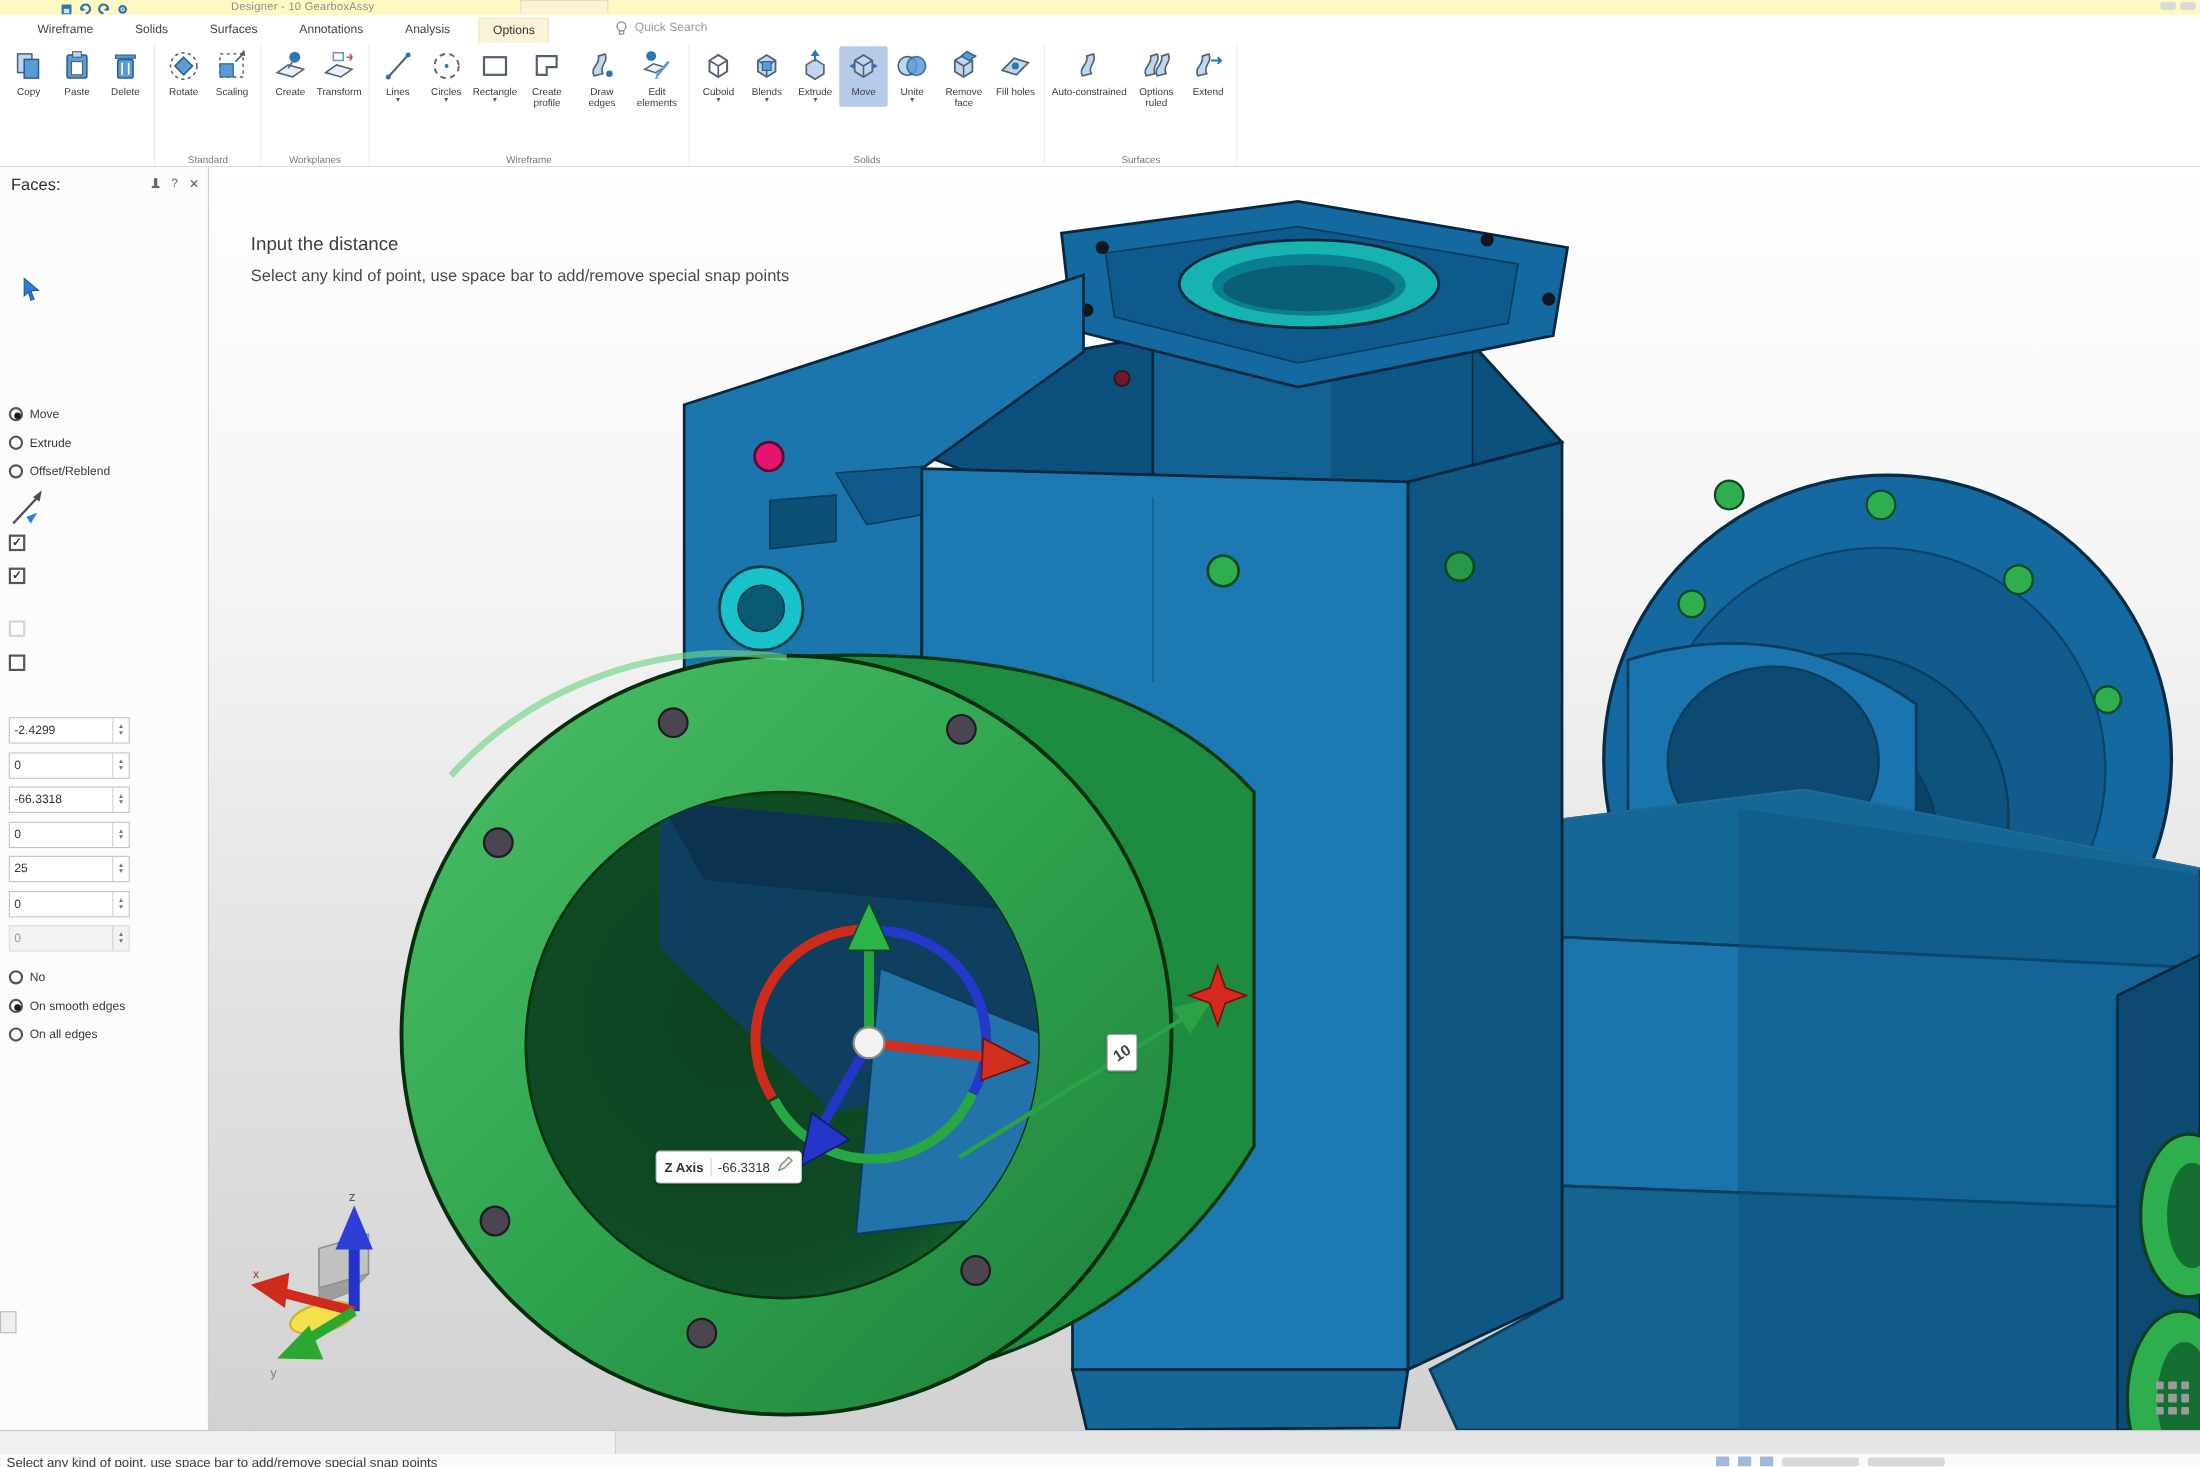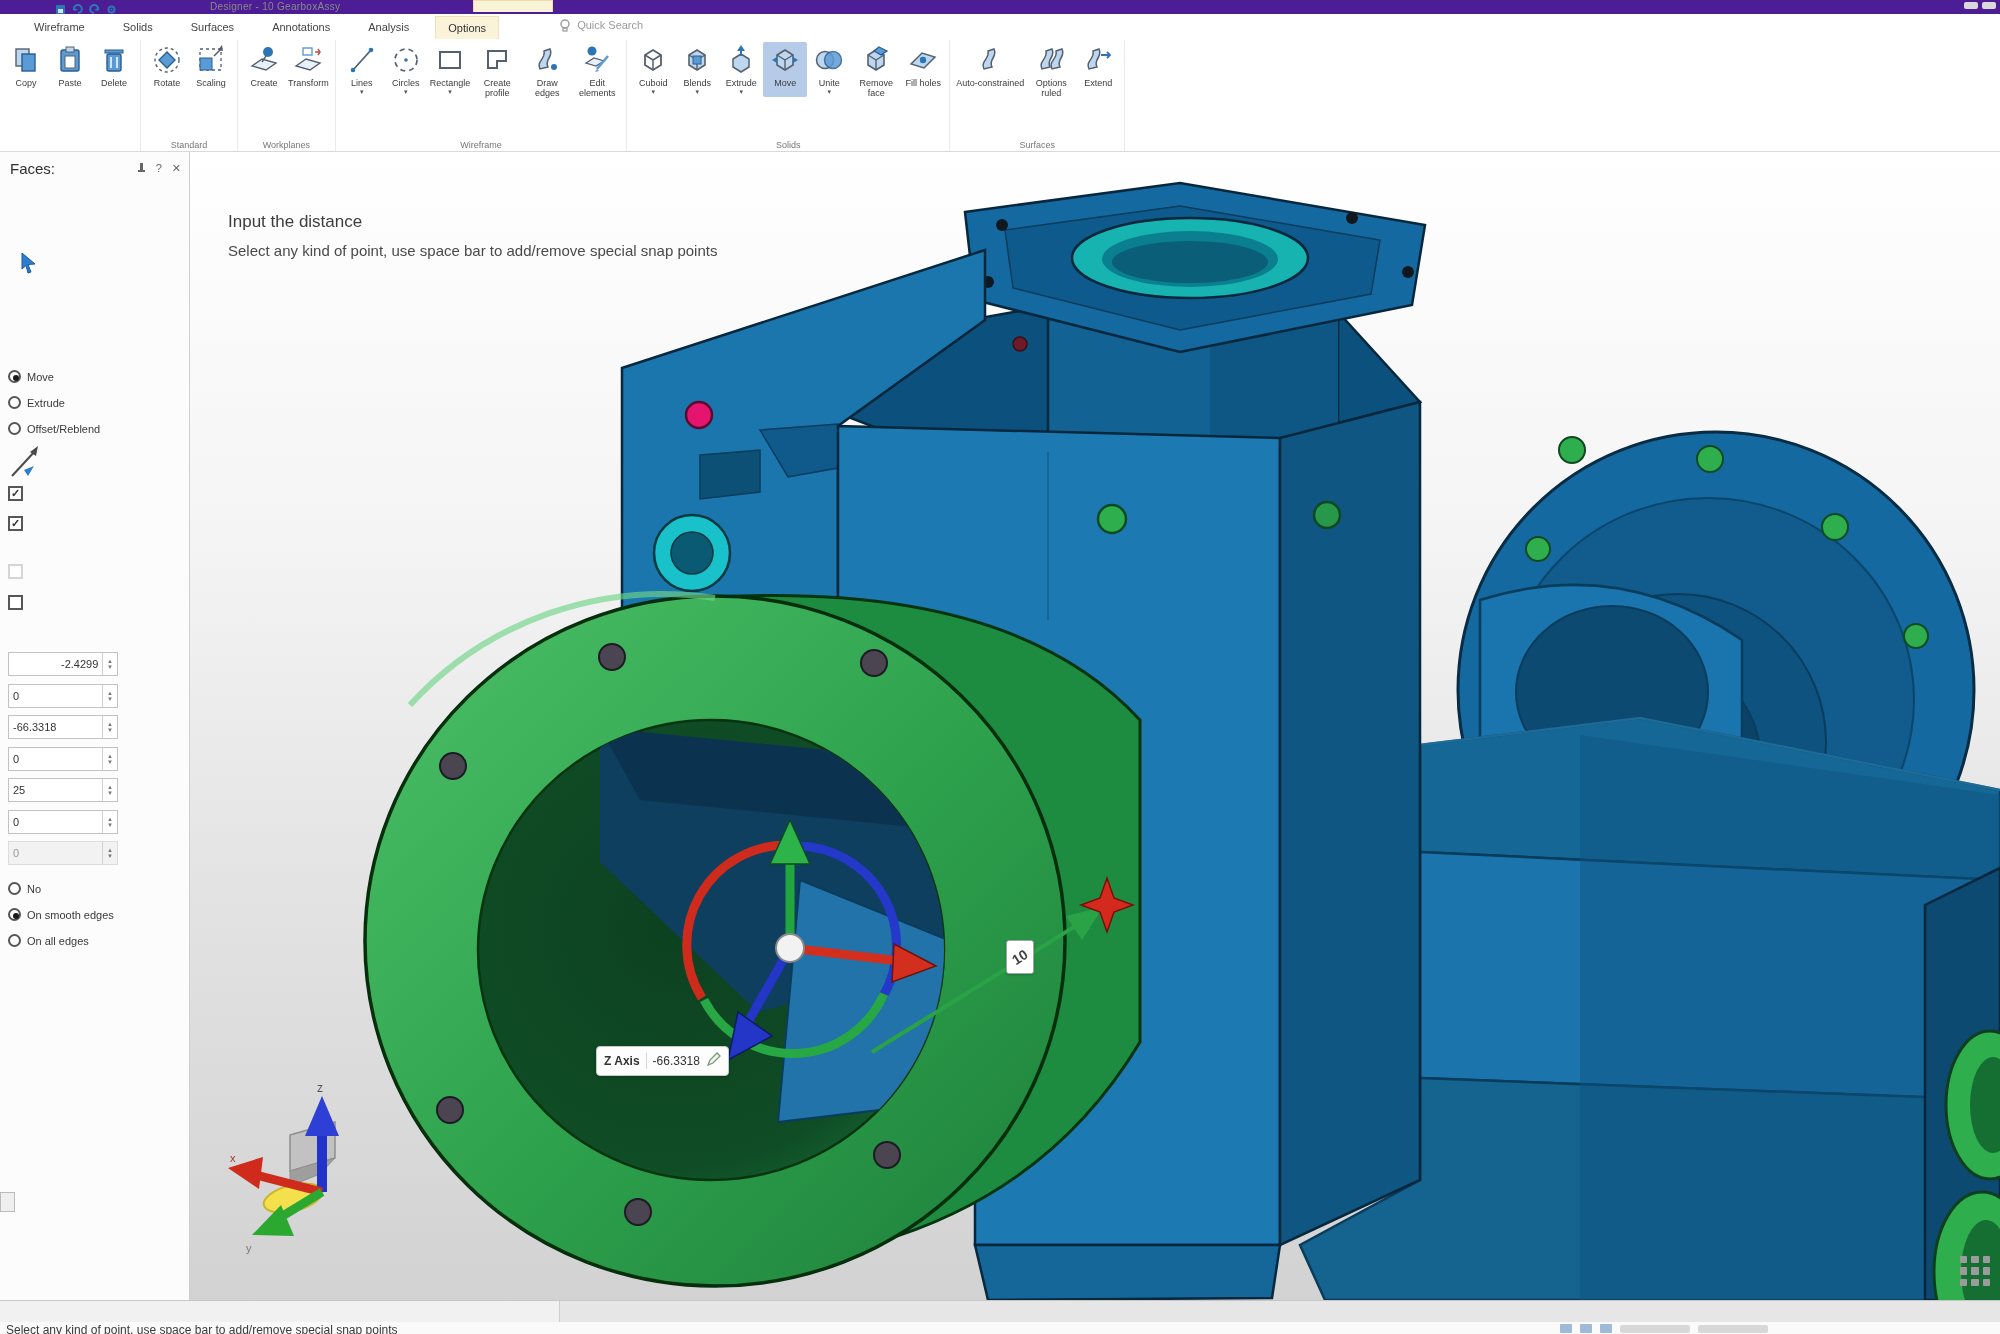--- a/index.html
+++ b/index.html
@@ -1,19 +1,19 @@
 <!DOCTYPE html>
 <html><head>
 <meta charset="utf-8">
 <style>
   html,body{margin:0;padding:0;width:2000px;height:1334px;overflow:hidden;
     font-family:"Liberation Sans", sans-serif;background:#fff;position:relative;}
   *{box-sizing:border-box;}
   
-  .titlebar{position:absolute;left:0;top:0;width:2000px;height:14px;background:#4c1d95;}
+  .titlebar{position:absolute;left:0;top:0;width:2000px;height:14px;background:#fef9c3;}
   .qat{position:absolute;left:55px;top:1px;display:flex;gap:6px;}
   .qat .mini{width:11px;height:11px;display:inline-block;}
   .title-text{position:absolute;left:210px;top:1px;font-size:10px;color:#8a8a8a;letter-spacing:.3px;}
   .title-pill{position:absolute;left:473px;top:0;width:80px;height:12px;background:#fbf3d5;border:1px solid #ecdfae;border-bottom:none;}
   .title-right{position:absolute;right:4px;top:2px;display:flex;gap:4px;}
   .title-right i{display:block;width:14px;height:7px;background:#d9d9d9;border-radius:2px;}
   
   .menubar{position:absolute;left:0;top:14px;width:2000px;height:26px;background:#fff;display:flex;align-items:center;padding-left:22px;}
   .menutab{font-size:11px;color:#444;padding:5px 12px;margin-right:14px;cursor:default;white-space:nowrap;}
   .menutab.active{background:#fbf3d9;border:1px solid #eee3b8;border-bottom:none;color:#333;}
@@ -447,21 +447,21 @@
         <span class="cb">✓</span>
       </div>
       <div class="prow" style="top: 412px;">
         <span class="cb faint"></span>
       </div>
       <div class="prow" style="top: 443px;">
         <span class="cb"></span>
       </div>
     </div>
   <div id="panel-fields">
-      <div class="numfield" style="top: 500px; padding-left: 48px;">
+      <div class="numfield" style="top: 500px;">
         <input value="-2.4299" style="">
         <div class="spin">
           <span>▲</span>
           <span>▼</span>
         </div>
       </div>
       <div class="numfield" style="top: 531.5px;">
         <input value="0" style="">
         <div class="spin">
           <span>▲</span>

